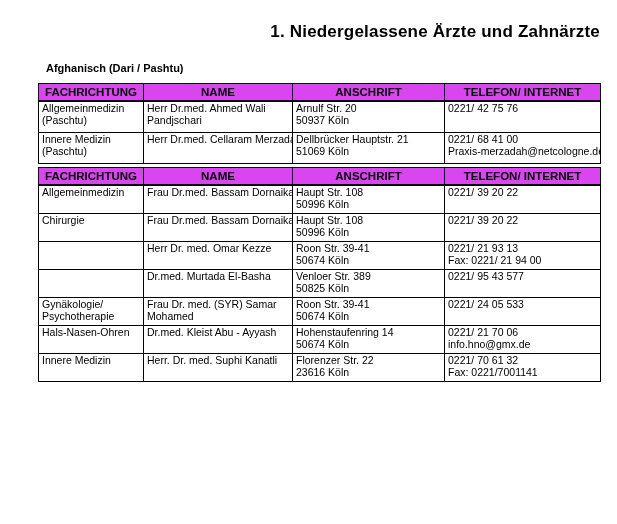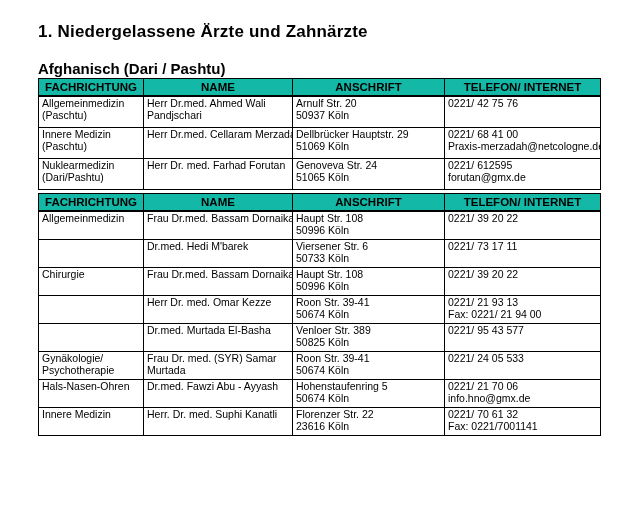--- a/index.html
+++ b/index.html
@@ -17,37 +17,38 @@
     padding: 22px 17px 0 38px;
     box-sizing: border-box;
     width: 617px;
   }
   .page-title {
     font-size: 17px;
     font-weight: bold;
     line-height: 20px;
     margin: 0 0 0 0;
     letter-spacing: 0.2px;
+    text-align: right;
   }
   .section-heading {
-    font-size: 15px;
+    font-size: 11px;
     font-weight: bold;
     line-height: 13px;
-    margin: 0;
+    margin: 8px;
   }
   .section-heading.first { margin-top: 20px; }
   .section-heading.second { margin-top: 13px; }
   table.doc-table {
     border-collapse: collapse;
     table-layout: fixed;
     width: 562px;
     margin-top: 3px;
   }
   table.doc-table th {
-    background: #14b8a6;
+    background: #d946ef;
     border: 1px solid #000;
     border-bottom: 2px solid #000;
     font-size: 11.5px;
     font-weight: bold;
     text-align: center;
     padding: 2px 1px;
     height: 12px;
     line-height: 12px;
     overflow: hidden;
     white-space: nowrap;
@@ -108,43 +109,26 @@
         </tr>
         <tr>
           <td>
             <div class="line">Innere Medizin</div>
             <div class="line">(Paschtu)</div>
           </td>
           <td>
             <div class="line">Herr Dr.med. Cellaram Merzadah</div>
           </td>
           <td>
-            <div class="line">Dellbrücker Hauptstr. 29</div>
+            <div class="line">Dellbrücker Hauptstr. 21</div>
             <div class="line">51069 Köln</div>
           </td>
           <td>
             <div class="line">0221/ 68 41 00</div>
             <div class="line">Praxis-merzadah@netcologne.de</div>
-          </td>
-        </tr>
-        <tr>
-          <td>
-            <div class="line">Nuklearmedizin</div>
-            <div class="line">(Dari/Pashtu)</div>
-          </td>
-          <td>
-            <div class="line">Herr Dr. med. Farhad Forutan</div>
-          </td>
-          <td>
-            <div class="line">Genoveva Str. 24</div>
-            <div class="line">51065 Köln</div>
-          </td>
-          <td>
-            <div class="line">0221/ 612595</div>
-            <div class="line">forutan@gmx.de</div>
           </td>
         </tr>
       </tbody>
   </table>
 
   <table class="doc-table t2">
     <colgroup>
       <col style="width:105px">
         <col style="width:149px">
         <col style="width:152px">
@@ -168,33 +152,20 @@
           </td>
           <td>
             <div class="line">Haupt Str. 108</div>
             <div class="line">50996 Köln</div>
           </td>
           <td>
             <div class="line">0221/ 39 20 22</div>
           </td>
         </tr>
         <tr>
-          <td></td>
-          <td>
-            <div class="line">Dr.med. Hedi M'barek</div>
-          </td>
-          <td>
-            <div class="line">Viersener Str. 6</div>
-            <div class="line">50733 Köln</div>
-          </td>
-          <td>
-            <div class="line">0221/ 73 17 11</div>
-          </td>
-        </tr>
-        <tr>
           <td>
             <div class="line">Chirurgie</div>
           </td>
           <td>
             <div class="line">Frau Dr.med. Bassam Dornaika</div>
           </td>
           <td>
             <div class="line">Haupt Str. 108</div>
             <div class="line">50996 Köln</div>
           </td>
@@ -229,39 +200,39 @@
             <div class="line">0221/ 95 43 577</div>
           </td>
         </tr>
         <tr>
           <td>
             <div class="line">Gynäkologie/</div>
             <div class="line">Psychotherapie</div>
           </td>
           <td>
             <div class="line">Frau Dr. med. (SYR) Samar</div>
-            <div class="line">Murtada</div>
+            <div class="line">Mohamed</div>
           </td>
           <td>
             <div class="line">Roon Str. 39-41</div>
             <div class="line">50674 Köln</div>
           </td>
           <td>
             <div class="line">0221/ 24 05 533</div>
           </td>
         </tr>
         <tr>
           <td>
             <div class="line">Hals-Nasen-Ohren</div>
           </td>
           <td>
-            <div class="line">Dr.med. Fawzi Abu - Ayyash</div>
-          </td>
-          <td>
-            <div class="line">Hohenstaufenring 5</div>
+            <div class="line">Dr.med. Kleist Abu - Ayyash</div>
+          </td>
+          <td>
+            <div class="line">Hohenstaufenring 14</div>
             <div class="line">50674 Köln</div>
           </td>
           <td>
             <div class="line">0221/ 21 70 06</div>
             <div class="line">info.hno@gmx.de</div>
           </td>
         </tr>
         <tr>
           <td>
             <div class="line">Innere Medizin</div>

